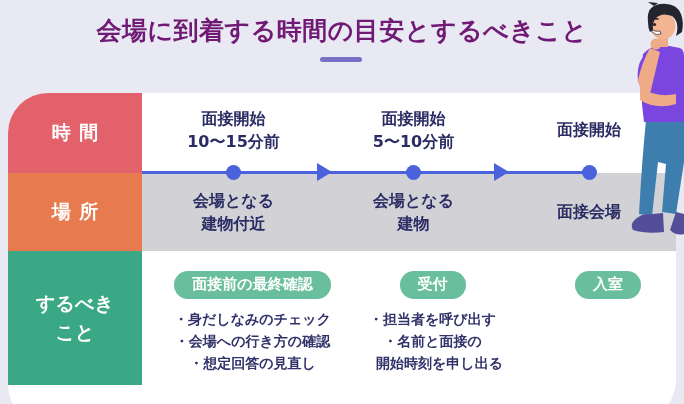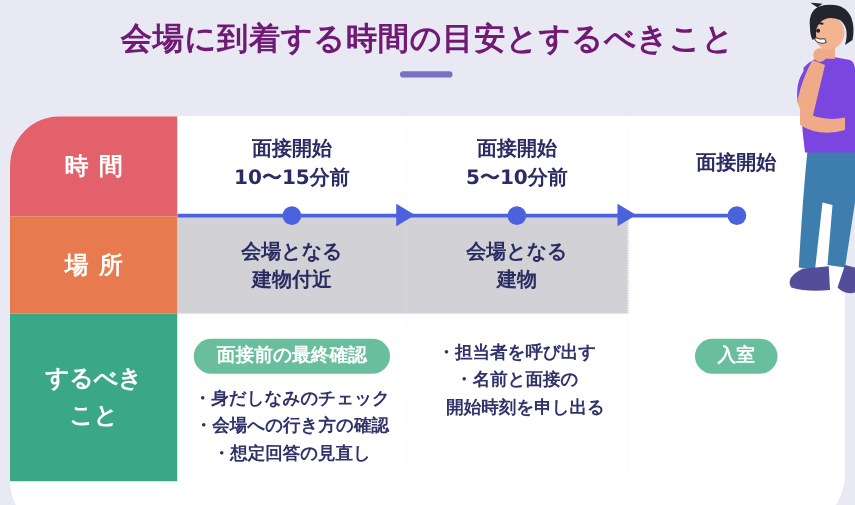--- a/index.html
+++ b/index.html
@@ -53,21 +53,21 @@
     color:#2A2C63;font-weight:700;font-size:16px;line-height:1.45;
   }
   .c1{left:134px;width:183px;}
   .c2{left:317px;width:177px;}
   .c3{left:494px;width:174px;}
   .row-time{top:0;height:80px;background:#FFFFFF;padding-bottom:6px;box-sizing:border-box;}
   .row-place{top:80px;height:78px;background:#D2D2D6;}
   .row-todo{
     top:158px;height:134px;background:#FFFFFF;
     flex-direction:column;justify-content:flex-start;
-    padding-top:20px;box-sizing:border-box;
+    padding-top:20px;box-sizing:border-box;margin-left:19px;
   }
   .badge{
     display:inline-block;
     background:#69BE9D;color:#FFFFFF;
     font-size:15px;font-weight:700;
     padding:3px 18px;border-radius:999px;
     margin-bottom:9px;
   }
   .bullets{
     text-align:center;
@@ -140,28 +140,32 @@
     </div>
 
     <div class="cell row-place c1">
       <span class="pre">会場となる
 建物付近</span>
     </div>
     <div class="cell row-place c2">
       <span class="pre">会場となる
 建物</span>
     </div>
+    <div class="cell row-place c3">
+      <span class="pre">面接会場</span>
+    </div>
 
     <div class="cell row-todo c1">
       <span class="badge">面接前の最終確認</span>
       <div class="bullets pre">・身だしなみのチェック
 ・会場への行き方の確認
 ・想定回答の見直し</div>
     </div>
     <div class="cell row-todo c2">
+      <span class="badge">受付</span>
       <div class="bullets pre">・担当者を呼び出す
 ・名前と面接の
 　開始時刻を申し出る</div>
     </div>
     <div class="cell row-todo c3">
       <span class="badge">入室</span>
     </div>
 
     <div class="tl-line"></div>
     <div class="tl-dot d1"></div>

